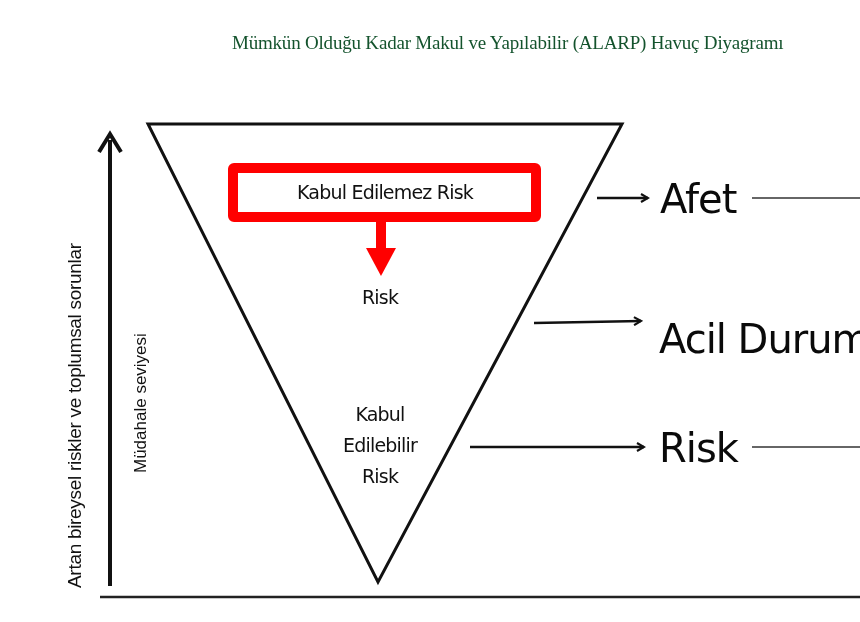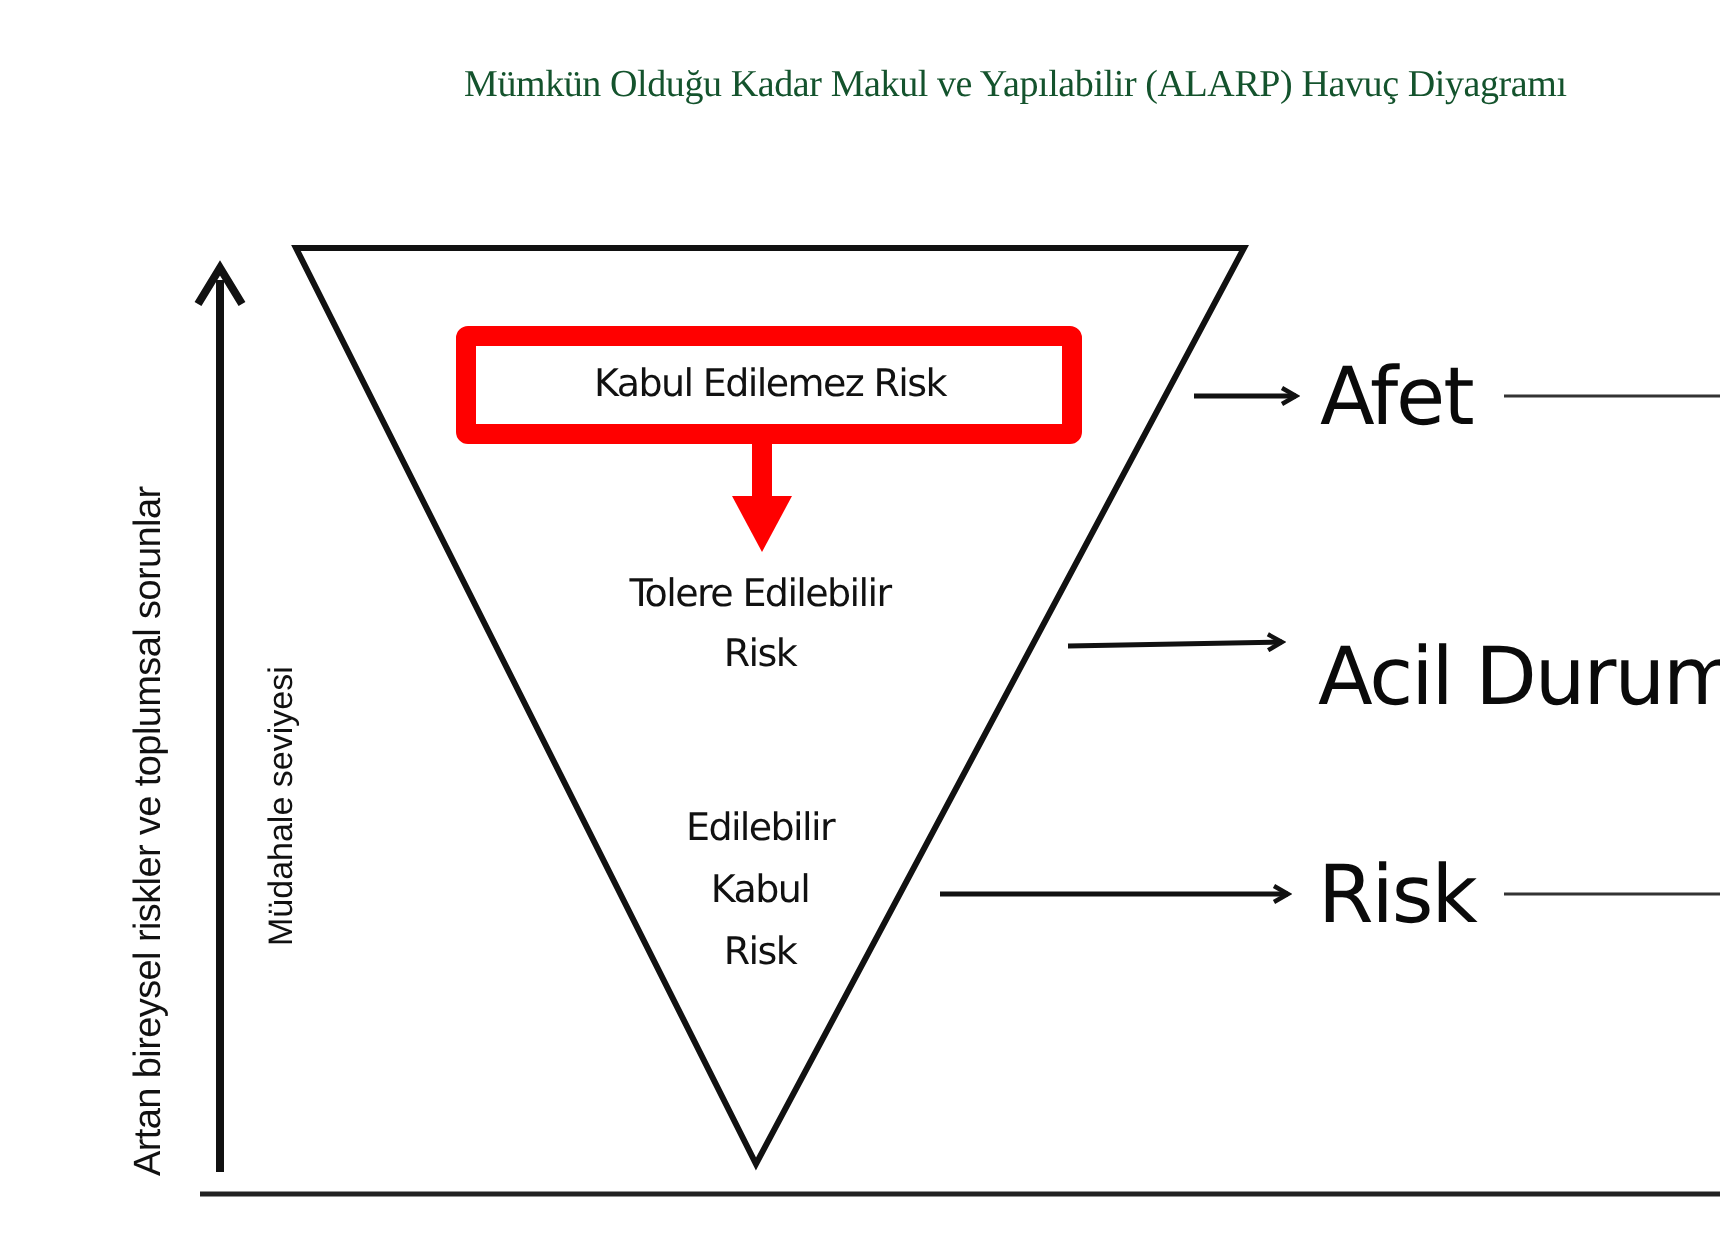--- a/index.html
+++ b/index.html
@@ -44,26 +44,25 @@
   <line x1="470" y1="447" x2="644" y2="447" stroke="#111" stroke-width="2.5" marker-end="url(#ah)"></line>
   <line x1="752" y1="447" x2="860" y2="447" stroke="#333" stroke-width="1.5"></line>
 </svg>
 
 <div class="redbox"></div>
 
 <div class="label zone" style="left:238px; top:177px; width:294px;">
   <span>Kabul Edilemez Risk</span>
 </div>
 <div class="label zone" style="left:270px; top:282px; width:220px;">
-  <div>Tolere Edilebilir</div>
   <div>Risk</div>
 </div>
 <div class="label zone" style="left:310px; top:399px; width:140px; line-height:31px;">
+  <div>Kabul</div>
   <div>Edilebilir</div>
-  <div>Kabul</div>
   <div>Risk</div>
 </div>
 
 <div class="label outcome" style="left:660px; top:176px;">Afet</div>
 <div class="label outcome" style="left:659px; top:300px;margin-top:16px;">Acil Durum</div>
 <div class="label outcome" style="left:659px; top:425px;">Risk</div>
 
 <div class="vtext" style="left:64px; top:588px; font-size:19px; letter-spacing:-0.3px;">Artan bireysel riskler ve toplumsal sorunlar</div>
 <div class="vtext" style="left:131px; top:473px; font-size:17px;">Müdahale seviyesi</div>
 

